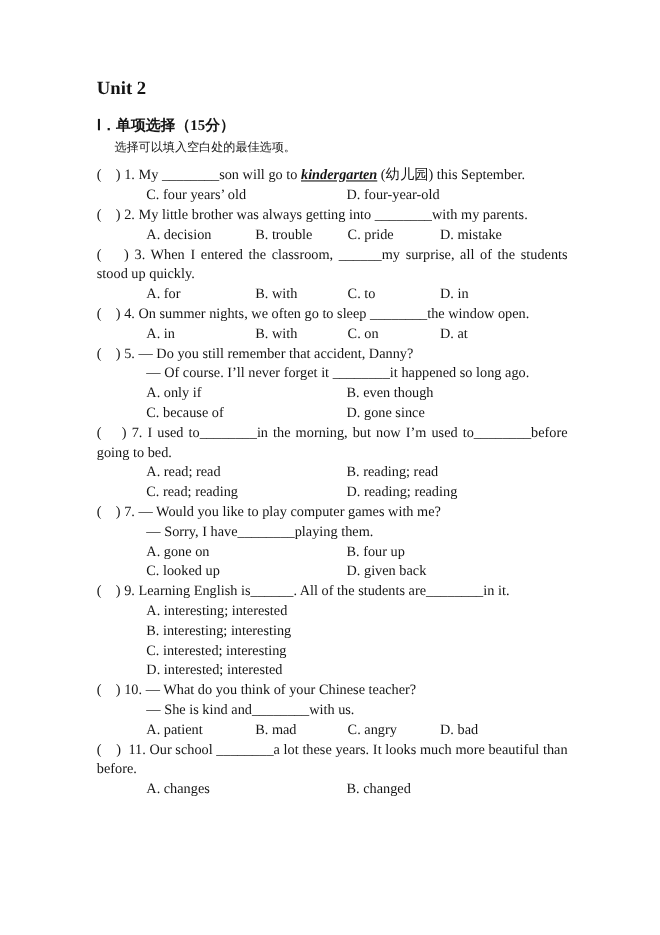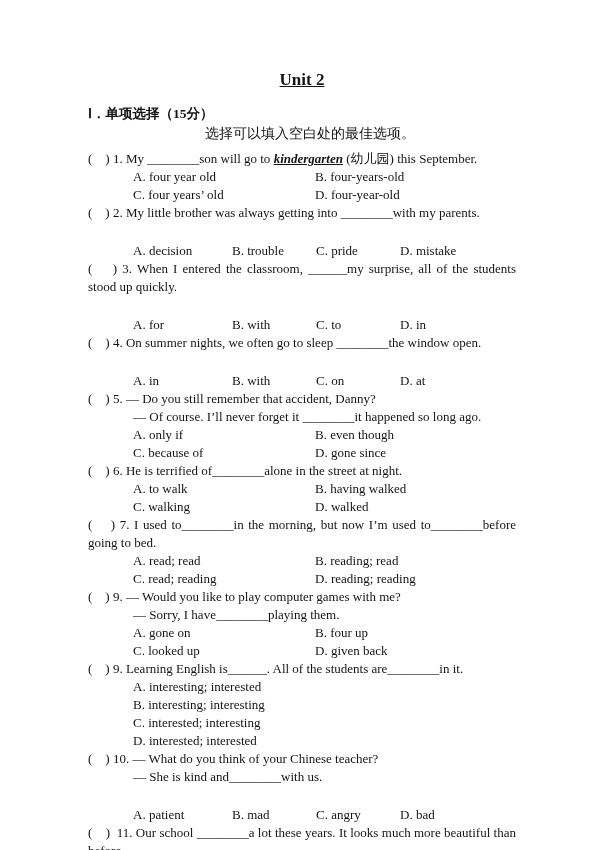--- a/index.html
+++ b/index.html
@@ -9,67 +9,63 @@
     font-family: "Liberation Serif", serif;
     color: #141414;
     overflow: hidden;
   }
   .page {
     width: 600px; height: 850px;
     padding: 68px 84px 0 88px;
     background: #ffffff;
   }
   .title {
-    text-align: center;
     font-weight: bold;
     font-size: 17px;
     line-height: 24px;
     margin-bottom: 12px;
-    text-decoration: underline;
   }
   .heading {
     font-weight: bold;
     font-size: 13.5px;
     line-height: 20px;
   }
   .instruction {
-    font-size: 14px;
+    font-size: 11px;
     line-height: 20px;
     padding-left: 16px;
-    text-align: center;
   }
   .questions { margin-top: 6px; }
   .line {
     font-size: 13px;
     line-height: 18px;
     white-space: pre-wrap;
   }
   .stem { text-align: justify; }
   .dlg { padding-left: 45px; }
   .opt-row { padding-left: 45px; }
   .c2  { display: inline-block; width: 182px; }
   .c4a { display: inline-block; width: 99px; }
-  .c4b { display: inline-block; width: 84px; margin-top: 20px; }
+  .c4b { display: inline-block; width: 84px; }
   .c4c { display: inline-block; width: 84px; }
   .em { font-weight: bold; font-style: italic; text-decoration: underline; }
 </style>
 </head>
 <body>
 
 <div class="page">
 
   <div class="title">Unit 2</div>
   <div class="heading">Ⅰ．单项选择（15分）</div>
   <div class="instruction">选择可以填入空白处的最佳选项。</div>
 
   <div class="questions">
 
     <div class="q">
       <div class="line stem"><span>(    ) 1. My ________son will go to </span><span class="em">kindergarten</span><span> (幼儿园) this September.</span></div>
-      <div class="line opt-row"><span class="c2">A. four year old</span><span>B. four-years-old</span></div>
       <div class="line opt-row"><span class="c2">C. four years’ old</span><span>D. four-year-old</span></div>
     </div>
 
     <div class="q">
       <div class="line stem">(    ) 2. My little brother was always getting into ________with my parents.</div>
       <div class="line opt-row"><span class="c4a">A. decision</span><span class="c4b">B. trouble</span><span class="c4c">C. pride</span><span>D. mistake</span></div>
     </div>
 
     <div class="q">
       <div class="line stem">(    ) 3. When I entered the classroom, ______my surprise, all of the students stood up quickly.</div>
@@ -81,34 +77,29 @@
       <div class="line opt-row"><span class="c4a">A. in</span><span class="c4b">B. with</span><span class="c4c">C. on</span><span>D. at</span></div>
     </div>
 
     <div class="q">
       <div class="line stem">(    ) 5. — Do you still remember that accident, Danny?</div>
       <div class="line dlg">— Of course. I’ll never forget it ________it happened so long ago.</div>
       <div class="line opt-row"><span class="c2">A. only if</span><span>B. even though</span></div>
       <div class="line opt-row"><span class="c2">C. because of</span><span>D. gone since</span></div>
     </div>
 
-    <div class="q">
-      <div class="line stem">(    ) 6. He is terrified of________alone in the street at night.</div>
-      <div class="line opt-row"><span class="c2">A. to walk</span><span>B. having walked</span></div>
-      <div class="line opt-row"><span class="c2">C. walking</span><span>D. walked</span></div>
-    </div>
 
     <div class="q">
       <div class="line stem">(    ) 7. I used to________in the morning, but now I’m used to________before going to bed.</div>
       <div class="line opt-row"><span class="c2">A. read; read</span><span>B. reading; read</span></div>
       <div class="line opt-row"><span class="c2">C. read; reading</span><span>D. reading; reading</span></div>
     </div>
 
     <div class="q">
-      <div class="line stem">(    ) 9. — Would you like to play computer games with me?</div>
+      <div class="line stem">(    ) 7. — Would you like to play computer games with me?</div>
       <div class="line dlg">— Sorry, I have________playing them.</div>
       <div class="line opt-row"><span class="c2">A. gone on</span><span>B. four up</span></div>
       <div class="line opt-row"><span class="c2">C. looked up</span><span>D. given back</span></div>
     </div>
 
     <div class="q">
       <div class="line stem">(    ) 9. Learning English is______. All of the students are________in it.</div>
       <div class="line opt-row"><span>A. interesting; interested</span></div>
       <div class="line opt-row"><span>B. interesting; interesting</span></div>
       <div class="line opt-row"><span>C. interested; interesting</span></div>

